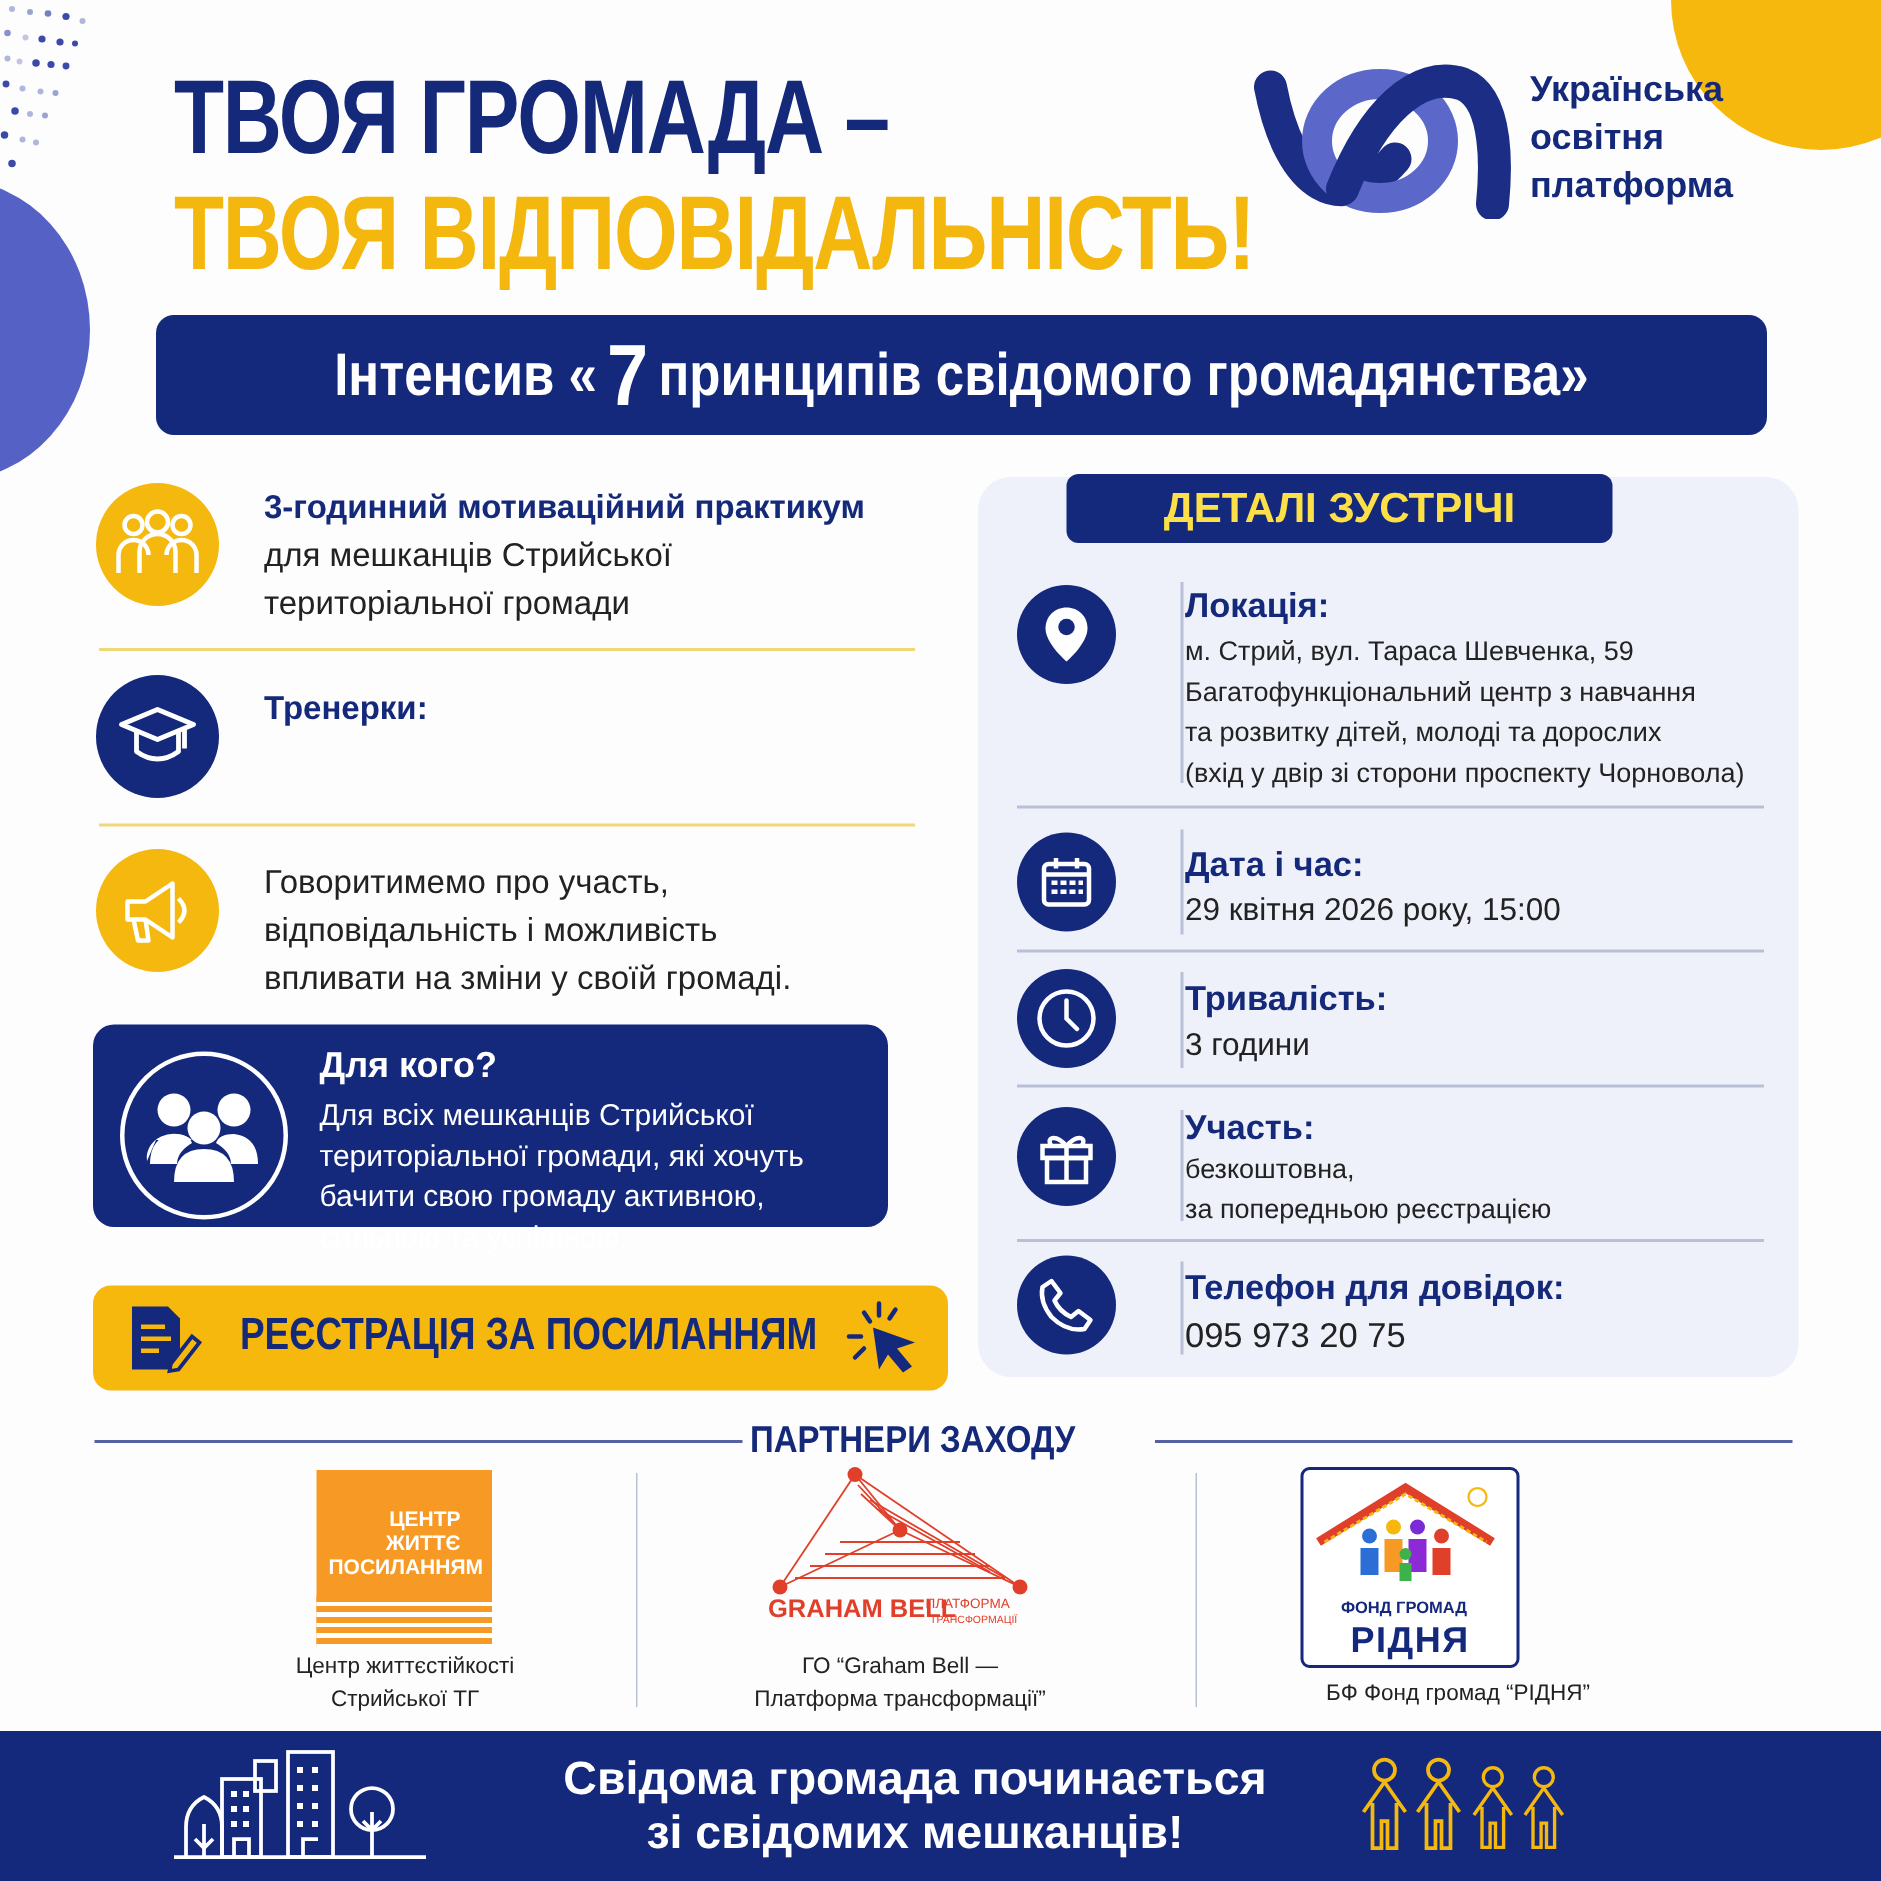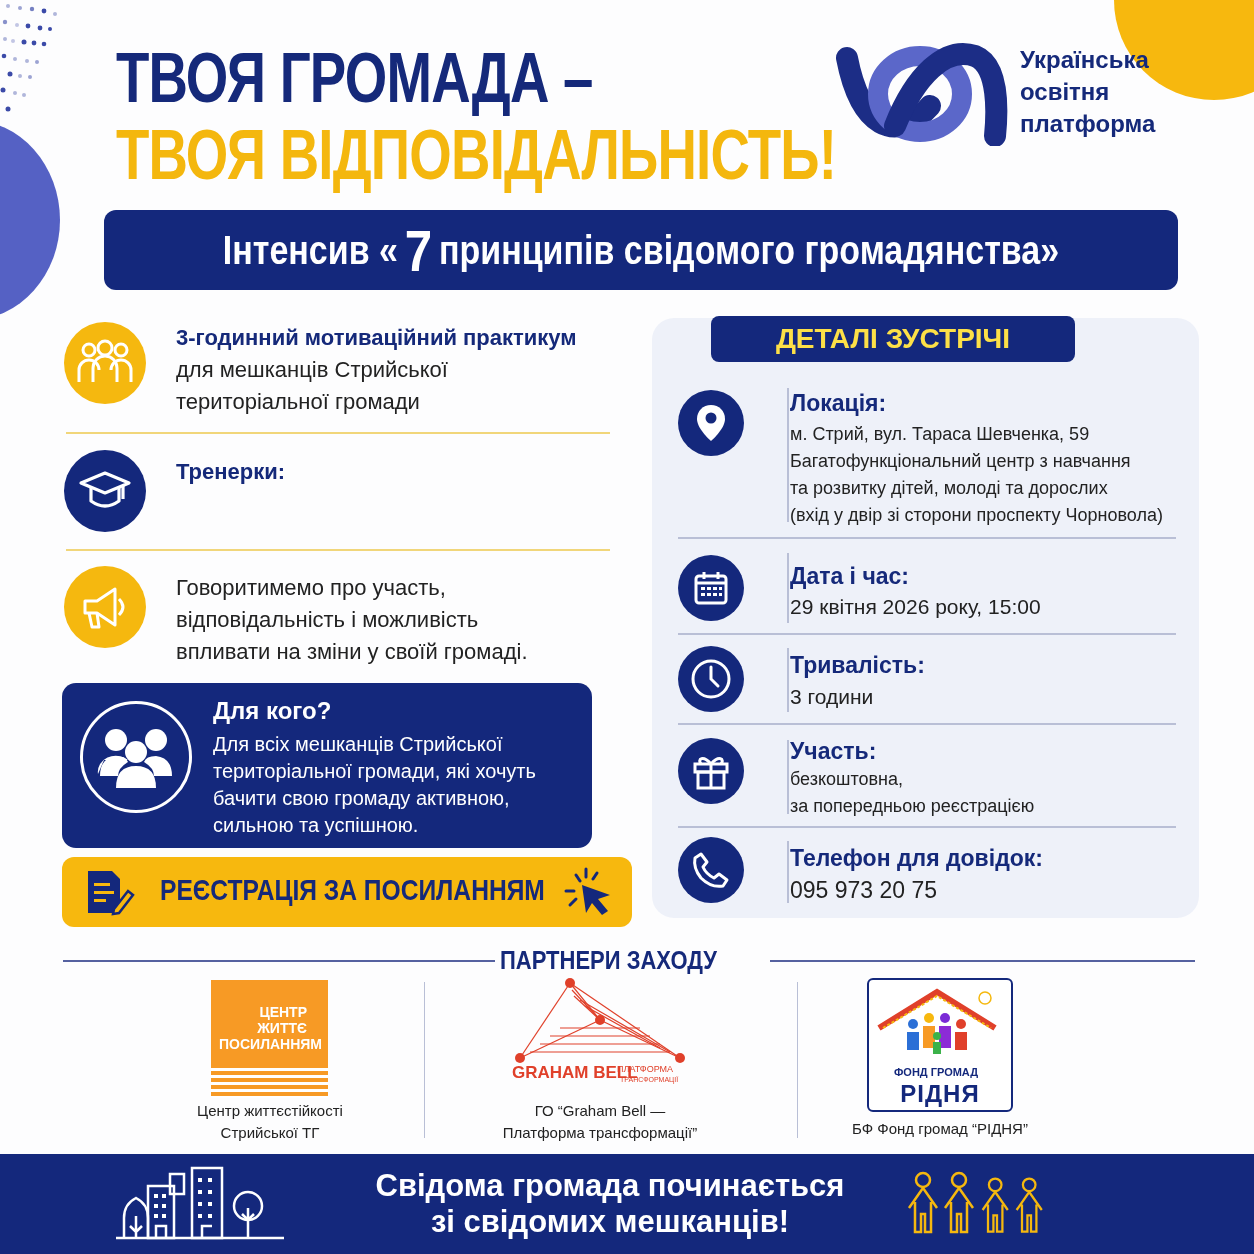--- a/index.html
+++ b/index.html
@@ -21,21 +21,21 @@
   .banner-seven { font-size: 58px; font-weight: 700; }
 
   .left-item { position: absolute; left: 64px; width: 548px; display: flex; align-items: flex-start; }
   .circle-icon { width: 82px; height: 82px; border-radius: 50%; display: flex; align-items: center; justify-content: center; flex-shrink: 0; }
   .circle-yellow { background: #f5b80f; }
   .circle-navy { background: #14287c; }
   .left-text { margin-left: 30px; font-size: 22px; line-height: 32px; color: #222; }
   .left-text .hl { color: #15297a; font-weight: 700; }
   .divider-y { position: absolute; left: 66px; width: 544px; height: 2px; background: #f1d67a; }
 
-  .who-box { position: absolute; left: 62px; top: 683px; width: 530px; height: 165px; background: #14287c; border-radius: 14px; }
+  .who-box { position: absolute; left: 62px; top: 683px; width: 530px; height: 135px; background: #14287c; border-radius: 14px; }
   .who-icon { position: absolute; left: 18px; top: 18px; width: 112px; height: 112px; border-radius: 50%; border: 3px solid #fff; display: flex; align-items: center; justify-content: center; }
   .who-title { position: absolute; left: 151px; top: 14px; color: #fff; font-size: 24px; font-weight: 700; }
   .who-text { position: absolute; left: 151px; top: 48px; width: 370px; color: #fff; font-size: 20px; line-height: 27px; }
 
   .reg-button { position: absolute; left: 62px; top: 857px; width: 570px; height: 70px; background: #f7b80e; border-radius: 12px; display: flex; align-items: center; cursor: pointer; }
   .reg-doc { position: absolute; left: 22px; top: 12px; }
   .reg-label { position: absolute; left: 98px; top: 16px; font-size: 30px; font-weight: 700; color: #15297a; white-space: nowrap; transform: scaleX(0.82); transform-origin: left; }
   .reg-cursor { position: absolute; left: 500px; top: 8px; }
 
   .details-panel { position: absolute; left: 652px; top: 318px; width: 547px; height: 600px; background: #eef1f9; border-radius: 22px; }
@@ -361,21 +361,21 @@
     <circle cx="72" cy="34" r="5" fill="#7b2bd6"></circle>
       <path d="M66 42 h12 v22 h-12z" fill="#8c2bd6"></path>
     <circle cx="88" cy="40" r="5" fill="#e0402a"></circle>
       <path d="M82 48 h12 v18 h-12z" fill="#e0402a"></path>
     <circle cx="64" cy="52" r="4" fill="#3bb24a"></circle>
       <path d="M60 58 h8 v12 h-8z" fill="#3bb24a"></path>
   </svg>
   <div style="position:absolute; left:0; top:86px; width:134px; text-align:center; color:#14287c; font-weight:700; font-size:11px;">ФОНД ГРОМАД</div>
   <div style="position:absolute; left:0; top:100px; width:142px; text-align:center; color:#14287c; font-weight:700; font-size:24px; letter-spacing:1px;">РІДНЯ</div>
 </div>
-<div class="partner-caption" style="left:820px; top:1118px; width:240px;">
+<div class="partner-caption" style="left:820px; top:1118px; width:240px;text-align:right;">
   <div>БФ Фонд громад “РІДНЯ”</div>
 </div>
 
 <div class="footer">
   <svg style="position:absolute; left:112px; top:10px;" width="176" height="80" viewBox="0 0 176 80" fill="none" stroke="#fff" stroke-width="2.5">
     <path d="M4 74 H172"></path>
     <path d="M12 74 V54 Q12 40 24 34 Q36 40 36 54 V74"></path>
       <path d="M24 74 V52 M18 62 L24 68 L30 62"></path>
     <rect x="36" y="22" width="26" height="52"></rect>
       <rect x="58" y="10" width="14" height="20"></rect>

